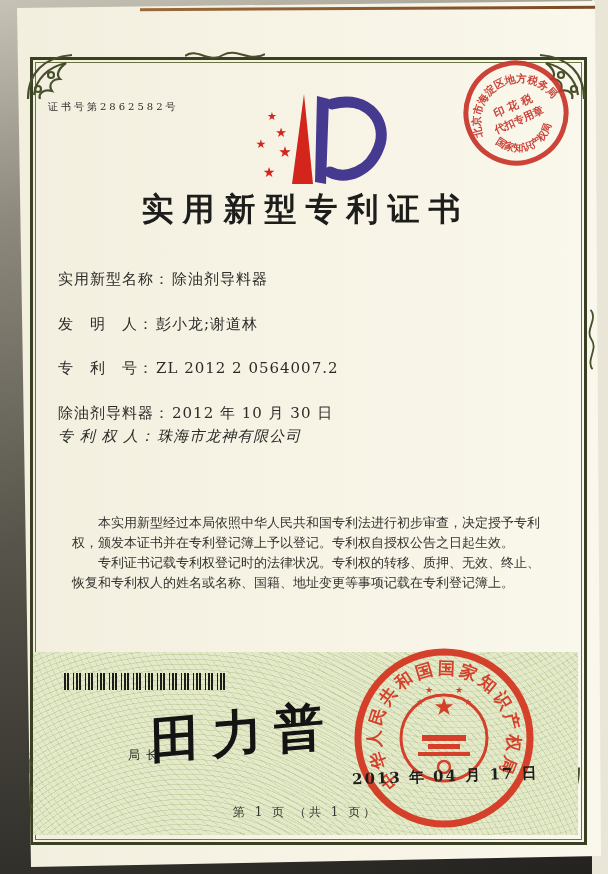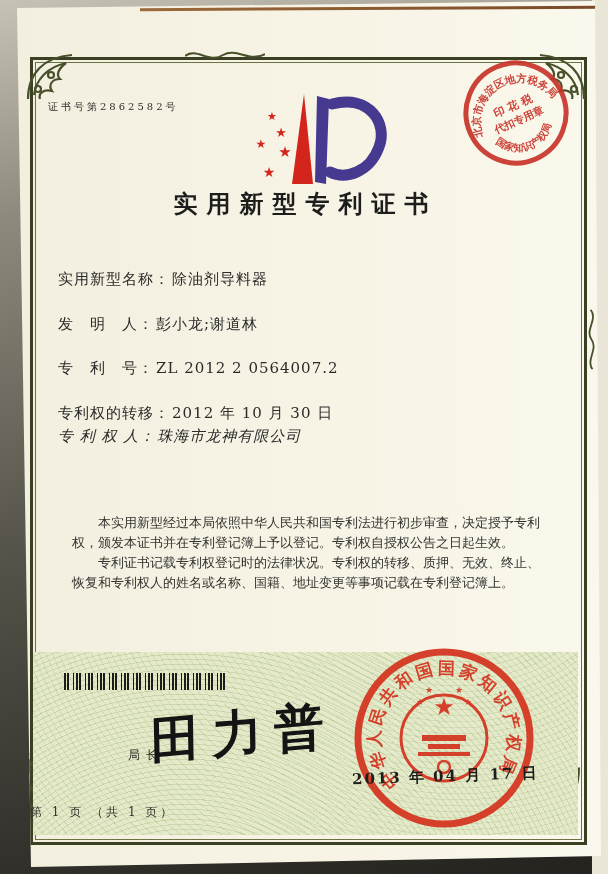--- a/index.html
+++ b/index.html
@@ -26,21 +26,21 @@
   #corner-tr{left:536px;top:51px;transform:scaleX(-1);}
   #corner-br{left:524px;top:770px;transform:scale(-1.3,-1.3);}
   #corner-bl{left:18px;top:762px;transform:scale(1.6,-1.6);}
   .edge-orn{position:absolute;color:#47502a;}
   #orn-top{left:185px;top:47px;}
   #orn-right{left:560px;top:330px;transform:rotate(90deg);}
   
   #cert-number{position:absolute;left:48px;top:100px;font-size:10px;letter-spacing:3px;color:#2c2c2a;}
   #logo{position:absolute;left:228px;top:90px;width:170px;height:100px;}
   #title{position:absolute;left:30px;top:188px;width:551px;text-align:center;
-    font-size:24px;font-weight:700;letter-spacing:9px;color:#1d1d1b;}
+    font-size:32px;font-weight:700;letter-spacing:9px;color:#1d1d1b;}
   
   .field{position:absolute;left:58px;font-size:15px;color:#2b2b29;letter-spacing:1px;white-space:nowrap;}
   .field .val{margin-left:2px;}
   #f0{top:270px;} #f1{top:315px;} #f2{top:359px;} #f3{top:404px;} #f4{top:427px;font-style:italic;} #f5{top:491px;}
   
   #paras{position:absolute;left:72px;top:513px;width:468px;font-size:13px;line-height:20px;
     color:#33332f;text-align:justify;font-family:Liberation Serif, serif;}
   #paras p{margin:0;text-indent:2em;}
   
   #band{position:absolute;left:33px;top:652px;width:545px;height:183px;
@@ -50,21 +50,21 @@
       repeating-radial-gradient(circle at 78% -90%, rgba(121,148,72,.16) 0 1px, transparent 1px 6px);
   }
   #barcode{position:absolute;left:64px;top:673px;width:161px;height:17px;
     background:repeating-linear-gradient(90deg,#1c1c1c 0 2px,transparent 2px 3px,#1c1c1c 3px 5px,transparent 5px 9px,#1c1c1c 9px 10px,transparent 10px 12px);}
   #director-label{position:absolute;left:128px;top:747px;font-size:12px;letter-spacing:6px;color:#2a2a28;}
   #signature{position:absolute;left:150px;top:700px;font-size:50px;font-weight:700;
     letter-spacing:12px;color:#141414;transform:rotate(-5deg) skewX(-4deg);}
   #seal{position:absolute;left:349px;top:643px;width:190px;height:190px;opacity:.93;}
   #issue-date{position:absolute;left:352px;top:767px;font-size:15px;font-weight:600;
     letter-spacing:2px;color:#1d1d1b;transform:rotate(-2deg);}
-  #footer-page{position:absolute;left:30px;top:804px;width:551px;
+  #footer-page{position:absolute;left:30px;top:804px;width:551px;text-align:center;
     font-size:12px;letter-spacing:3px;color:#33332f;}
   
   #tax-stamp{position:absolute;left:460px;top:57px;width:112px;height:112px;
     transform:rotate(-24deg);opacity:.92;}
 </style>
 </head>
 <body>
 
 <div id="scan-right-strip"></div>
 
@@ -165,21 +165,21 @@
   <div class="field" id="f0">
     <span>实用新型名称：</span><span class="val">除油剂导料器</span>
   </div>
   <div class="field" id="f1">
     <span>发　明　人：</span><span class="val">彭小龙;谢道林</span>
   </div>
   <div class="field" id="f2">
     <span>专　利　号：</span><span class="val">ZL 2012 2 0564007.2</span>
   </div>
   <div class="field" id="f3">
-    <span>专利权的转移：</span><span class="val">2012 年 10 月 30 日</span>
+    <span>除油剂导料器：</span><span class="val">2012 年 10 月 30 日</span>
   </div>
   <div class="field" id="f4">
     <span>专 利 权 人：</span><span class="val">珠海市龙神有限公司</span>
   </div>
 
   <div id="paras">
     <p>本实用新型经过本局依照中华人民共和国专利法进行初步审查，决定授予专利权，颁发本证书并在专利登记簿上予以登记。专利权自授权公告之日起生效。</p>
     <p>专利证书记载专利权登记时的法律状况。专利权的转移、质押、无效、终止、恢复和专利权人的姓名或名称、国籍、地址变更等事项记载在专利登记簿上。</p>
   </div>
 

